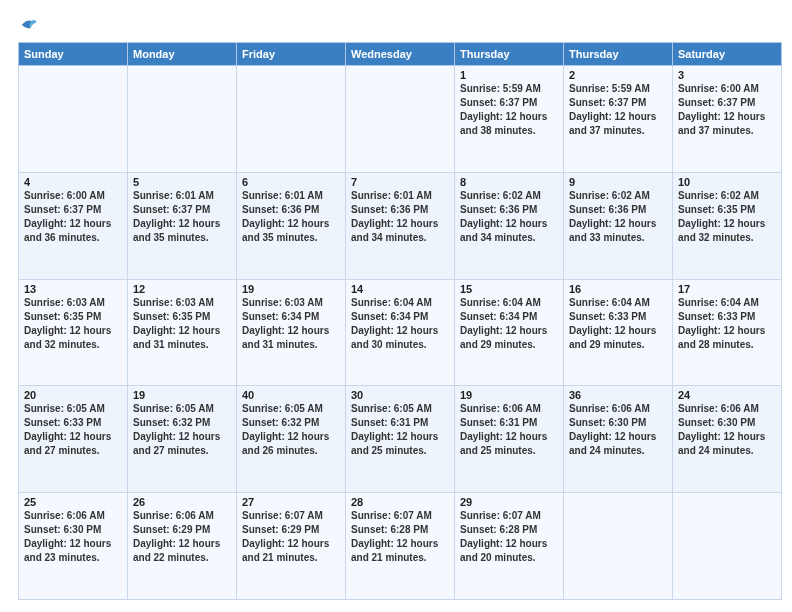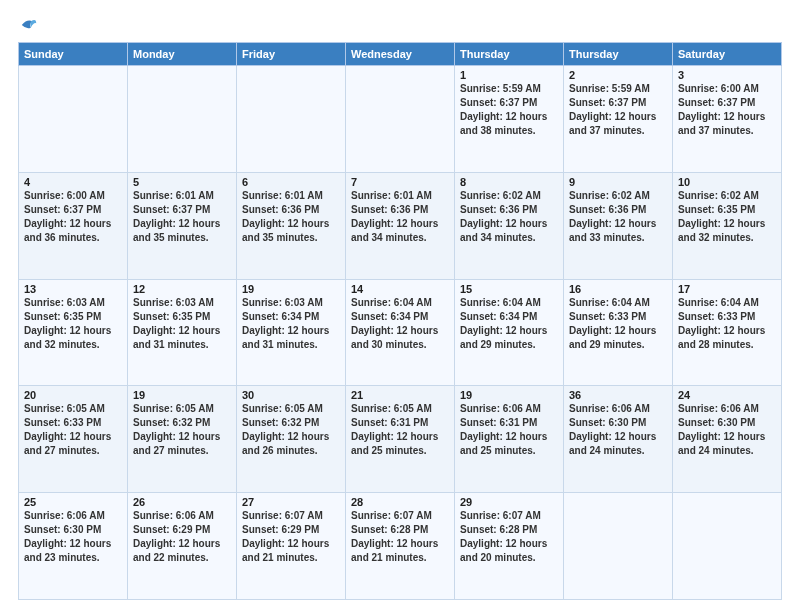--- a/index.html
+++ b/index.html
@@ -218,25 +218,25 @@
         <tr>
           <td>
             <span class="day-number">20</span>
             <div class="day-info">Sunrise: 6:05 AM<br>Sunset: 6:33 PM<br>Daylight: 12 hours and 27 minutes.</div>
           </td>
           <td>
             <span class="day-number">19</span>
             <div class="day-info">Sunrise: 6:05 AM<br>Sunset: 6:32 PM<br>Daylight: 12 hours and 27 minutes.</div>
           </td>
           <td>
+            <span class="day-number">40</span>
+            <div class="day-info">Sunrise: 6:05 AM<br>Sunset: 6:32 PM<br>Daylight: 12 hours and 26 minutes.</div>
+          </td>
+          <td>
             <span class="day-number">30</span>
-            <div class="day-info">Sunrise: 6:05 AM<br>Sunset: 6:32 PM<br>Daylight: 12 hours and 26 minutes.</div>
-          </td>
-          <td>
-            <span class="day-number">21</span>
             <div class="day-info">Sunrise: 6:05 AM<br>Sunset: 6:31 PM<br>Daylight: 12 hours and 25 minutes.</div>
           </td>
           <td>
             <span class="day-number">19</span>
             <div class="day-info">Sunrise: 6:06 AM<br>Sunset: 6:31 PM<br>Daylight: 12 hours and 25 minutes.</div>
           </td>
           <td>
             <span class="day-number">36</span>
             <div class="day-info">Sunrise: 6:06 AM<br>Sunset: 6:30 PM<br>Daylight: 12 hours and 24 minutes.</div>
           </td>

